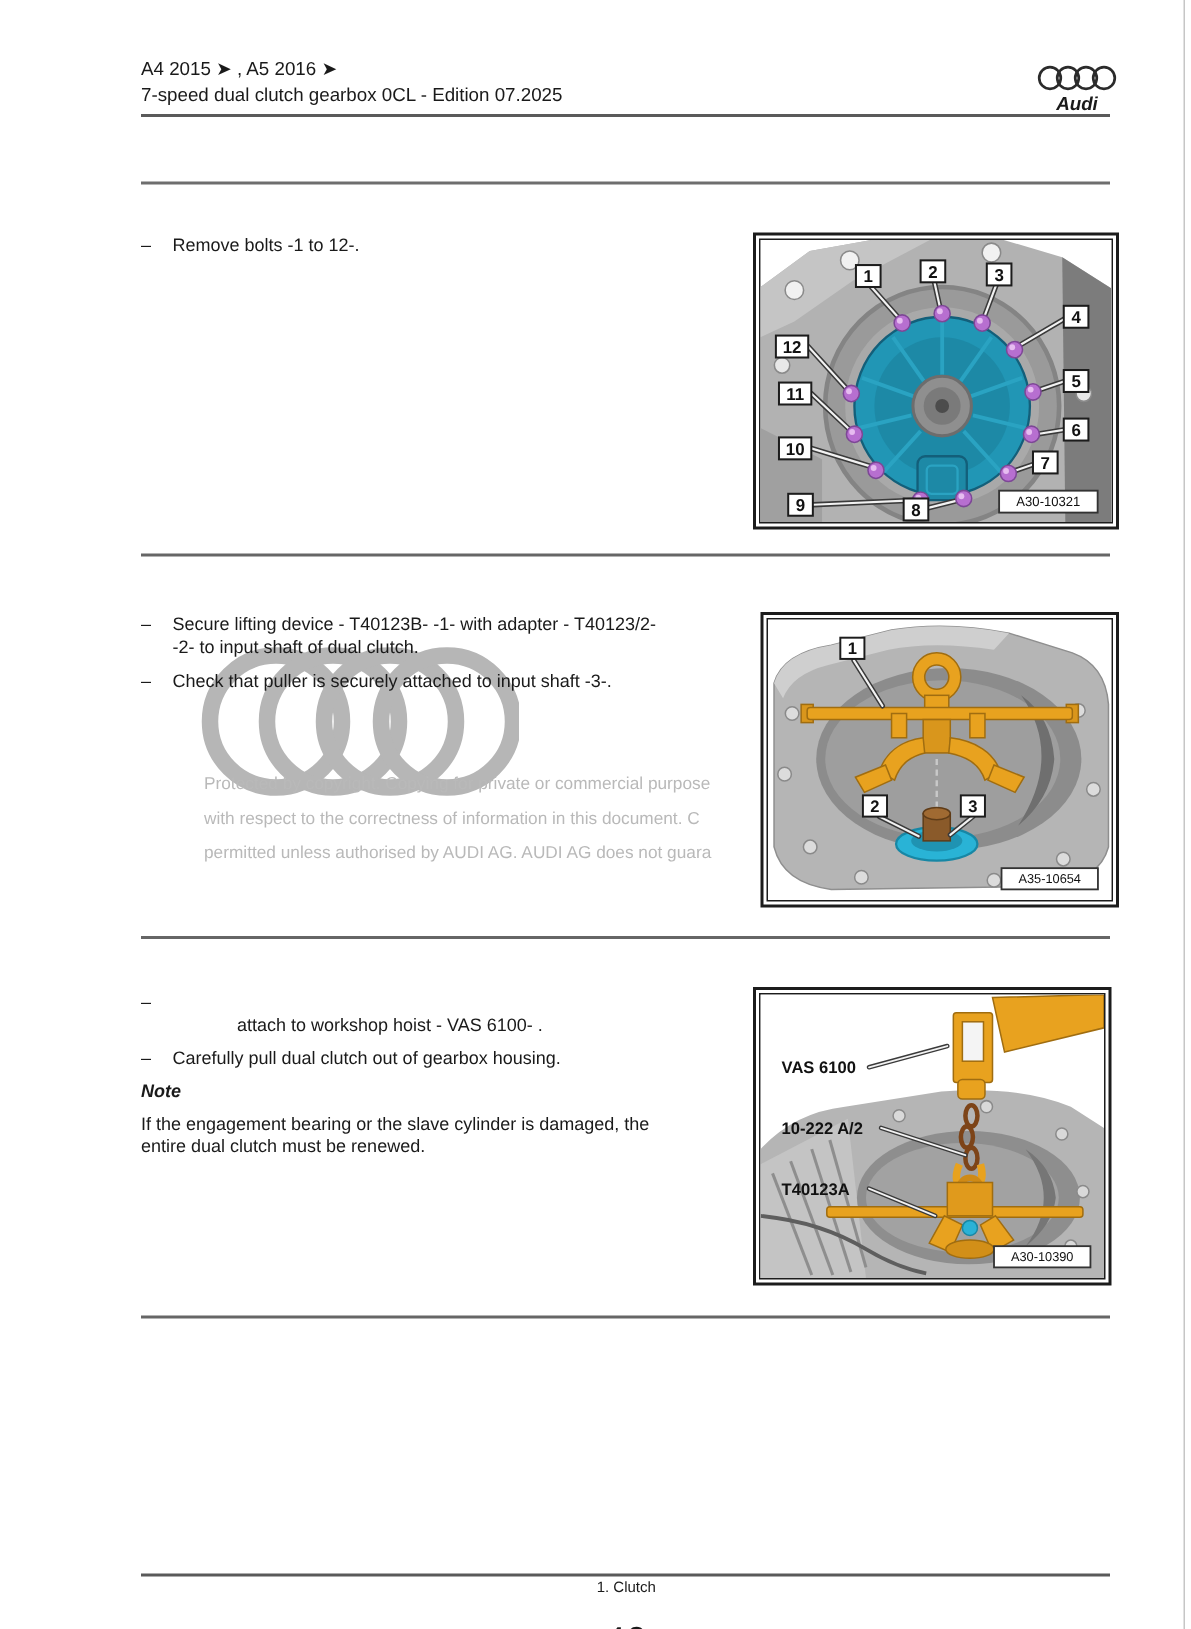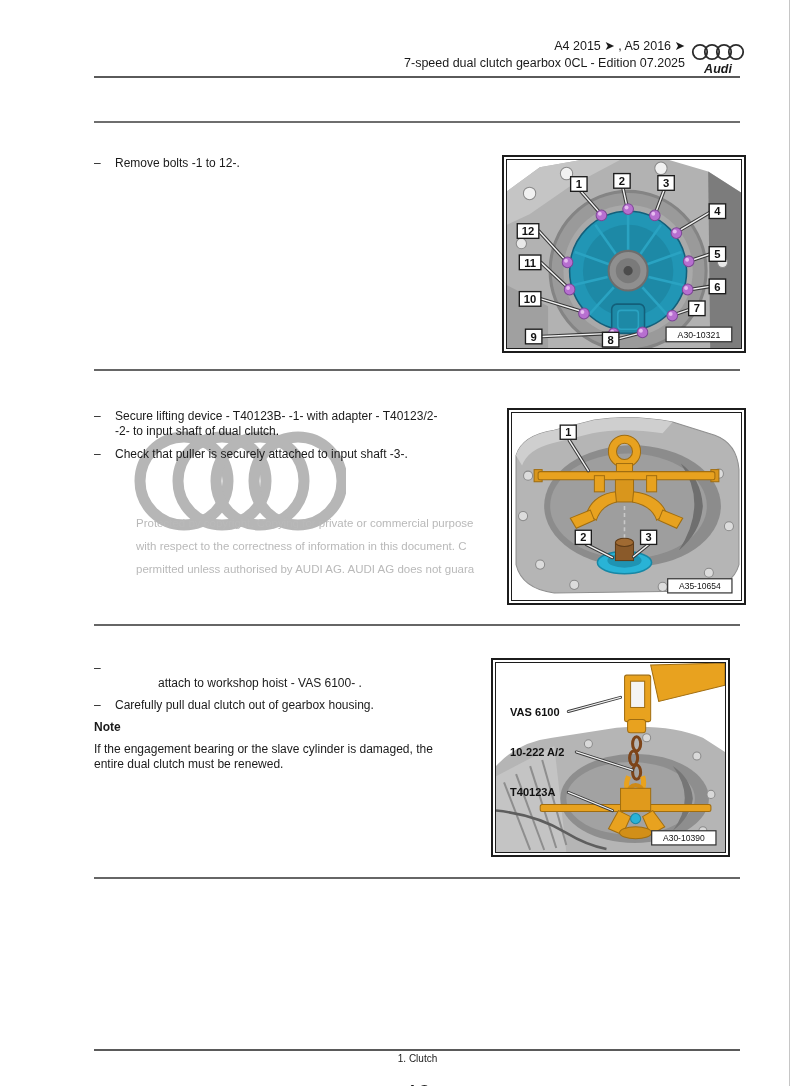--- a/index.html
+++ b/index.html
@@ -1,22 +1,22 @@
 <!DOCTYPE html>
 <html><head>
 <meta charset="utf-8">
 <style>
   html,body{margin:0;padding:0;background:#fff;}
   #page{position:relative;width:794px;height:1086px;background:#ffffff;overflow:hidden;
         font-family:"Liberation Sans",sans-serif;color:#1a1a1a;}
   .txt{position:absolute;font-size:12px;line-height:15px;white-space:nowrap;}
-  .bold{font-weight:bold;}
+  .bold{font-weight:bold;font-style:italic;}
   .rule{position:absolute;left:94px;width:646px;height:2px;background:#5a5a5a;}
   .page-edge{position:absolute;left:789px;top:0;width:1px;height:1086px;background:#c6c6c6;}
-  .hdr{position:absolute;left:94px;width:591px;text-align:right;font-size:12.5px;line-height:17px;}
+  .hdr{position:absolute;left:94px;width:591px;font-size:12.5px;line-height:17px;}
   .figframe{position:absolute;border:2px solid #1c1c1c;background:#fff;}
   .figinner{position:absolute;left:2px;top:2px;right:2px;bottom:2px;border:1px solid #1c1c1c;overflow:hidden;}
   .figinner svg{display:block;width:100%;height:100%;}
   .wmtext{position:absolute;left:136px;top:512px;width:369px;overflow:hidden;
           font-size:11.5px;line-height:23px;color:#b9b9b9;white-space:nowrap;}
   .callout{font-weight:bold;font-size:11px;fill:#111;}
   .figid{font-size:8.5px;fill:#111;}
   .flabel{font-weight:bold;font-size:11px;fill:#111;}
   #footer-row{position:absolute;left:94px;top:1053px;width:647px;display:flex;
               justify-content:flex-end;align-items:center;gap:16px;flex-direction:column;}
@@ -258,21 +258,21 @@
   <div class="rule" style="top:624px;background:#666;"></div>
 
   <div class="txt" style="left:94px;top:661px;">–</div>
   <div class="txt" style="left:115px;top:676px;margin-left:43px;">attach to workshop hoist - VAS 6100- .</div>
   <div class="txt" style="left:94px;top:698px;">–</div>
   <div class="txt" style="left:115px;top:698px;">Carefully pull dual clutch out of gearbox housing.</div>
   <div class="txt bold" style="left:94px;top:720px;">Note</div>
   <div class="txt" style="left:94px;top:742px;text-align:center;">If the engagement bearing or the slave cylinder is damaged, the</div>
   <div class="txt" style="left:94px;top:757px;">entire dual clutch must be renewed.</div>
 
-  <div class="figframe" style="left:491px;top:658px;width:235px;height:195px;">
+  <div class="figframe" style="left:502px;top:658px;width:235px;height:195px;">
     <div class="figinner">
       <svg viewBox="0 0 228 187" preserveAspectRatio="none">
         <defs>
           <g id="leads3" fill="none" stroke-linecap="round">
             <line x1="72" y1="48" x2="124" y2="34"></line>
             <line x1="80" y1="88" x2="136" y2="106"></line>
             <line x1="72" y1="128" x2="116" y2="146"></line>
           </g>
         </defs>
         <rect width="228" height="187" fill="#ffffff"></rect>

